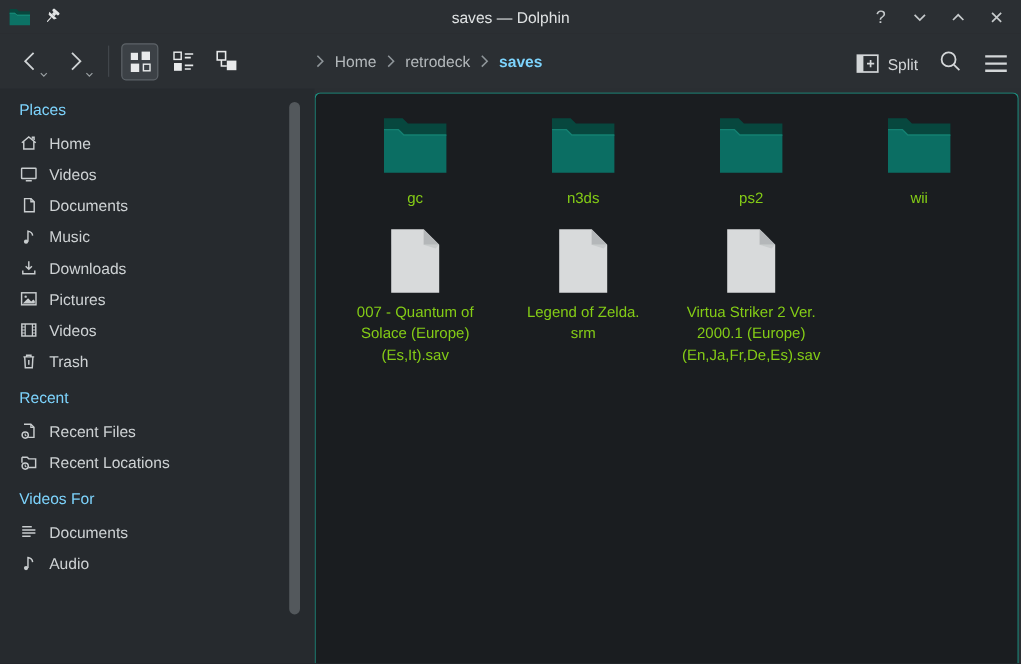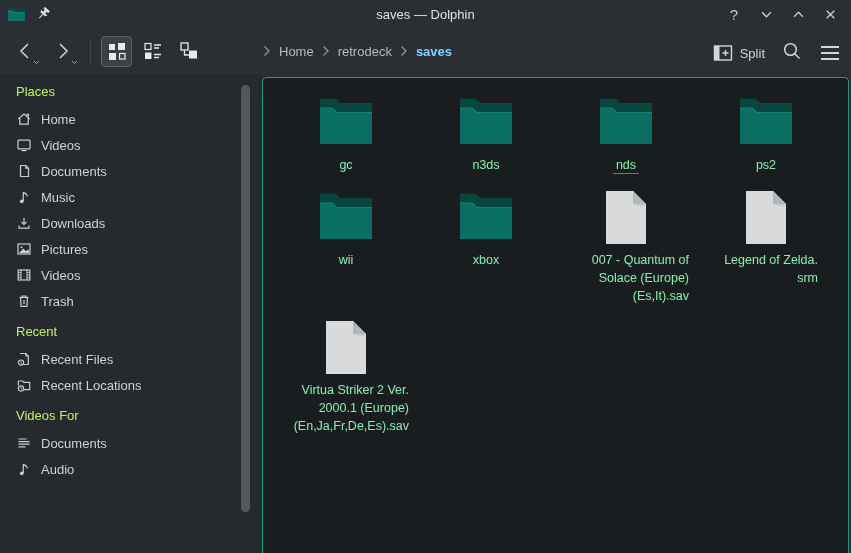--- a/index.html
+++ b/index.html
@@ -33,33 +33,33 @@
   .crumb.current { color:#7dd3fc; font-weight:bold; }
   .bc-chev { display:flex; align-items:center; }
   .toolbar-right { margin-left:auto; display:flex; align-items:flex-end; gap:16px; }
   .splitbtn { display:flex; align-items:center; gap:7px; color:#d3d6d8; }
 
   
   .body { flex:1; display:flex; min-height:0; }
 
   
   .sidebar { position:relative; width:262px; flex:0 0 262px; background:#262a2e; padding:10px 0 0 16px; overflow:hidden; }
-  .side-section-title { color:#bef264; font-size:13px; height:18px; margin:0 0 4px 0; }
+  .side-section-title { color:#7dd3fc; font-size:13px; height:18px; margin:0 0 4px 0; }
   .side-section { margin-bottom:10px; }
   .side-item { display:flex; align-items:center; height:26px; gap:9px; cursor:default; }
   .side-item .sicon { flex:0 0 16px; display:flex; }
   .side-item .slabel { color:#ced2d4; white-space:nowrap; }
   .side-scrollbar { position:absolute; right:12px; top:11px; width:9px; height:427px; border-radius:5px; background:#53585c; }
 
   
   .main { flex:1; margin:3px 2px 0 0; background:#1a1d20; border:1px solid #1d9a89; border-bottom:none; border-radius:5px 5px 0 0; overflow:hidden; }
   .grid { display:grid; grid-template-columns:repeat(4,140px); grid-template-rows:95px 130px auto; padding:16px 0 0 13px; }
   .grid-item { display:flex; flex-direction:column; align-items:center; cursor:default; }
   .icon-box { height:57px; display:flex; align-items:flex-start; justify-content:center; }
-  .label { margin-top:5px; max-width:126px; text-align:right; font-size:12.5px; line-height:18px; color:#86efac; overflow-wrap:break-word; }
+  .label { margin-top:5px; max-width:126px; text-align:center; font-size:12.5px; line-height:18px; color:#84cc16; overflow-wrap:break-word; }
   .label.narrow { max-width:104px; }
   .label .focused { border-bottom:1px solid #1d9a89; padding:0 3px 1px 3px; }
 </style>
 </head>
 <body>
 
 <svg width="0" height="0" style="position:absolute">
   <defs>
     <g id="def-folder">
       <path d="M3 4.5 h15.5 l4.5 4.5 H55 v10 H3 z" fill="#07473e"></path>
@@ -360,55 +360,39 @@
 
         <div class="grid-item">
           <div class="icon-box">
               <svg width="58" height="54" viewBox="0 0 58 54">
                 <use href="#def-folder"></use>
               </svg>
             </div>
           <div class="label"><span>n3ds</span></div>
         </div>
 
+
         <div class="grid-item">
           <div class="icon-box">
               <svg width="58" height="54" viewBox="0 0 58 54">
                 <use href="#def-folder"></use>
               </svg>
             </div>
-          <div class="label"><span class="focused">nds</span></div>
+          <div class="label"><span>ps2</span></div>
         </div>
 
         <div class="grid-item">
           <div class="icon-box">
               <svg width="58" height="54" viewBox="0 0 58 54">
                 <use href="#def-folder"></use>
               </svg>
             </div>
-          <div class="label"><span>ps2</span></div>
-        </div>
-
-        <div class="grid-item">
-          <div class="icon-box">
-              <svg width="58" height="54" viewBox="0 0 58 54">
-                <use href="#def-folder"></use>
-              </svg>
-            </div>
           <div class="label"><span>wii</span></div>
         </div>
 
-        <div class="grid-item">
-          <div class="icon-box">
-              <svg width="58" height="54" viewBox="0 0 58 54">
-                <use href="#def-folder"></use>
-              </svg>
-            </div>
-          <div class="label"><span>xbox</span></div>
-        </div>
 
         <div class="grid-item">
           <div class="icon-box">
               <svg width="46" height="57" viewBox="0 0 46 57">
                 <use href="#def-file"></use>
               </svg>
             </div>
           <div class="label"><span>007 - Quantum of Solace (Europe) (Es,It).sav</span></div>
         </div>
 

